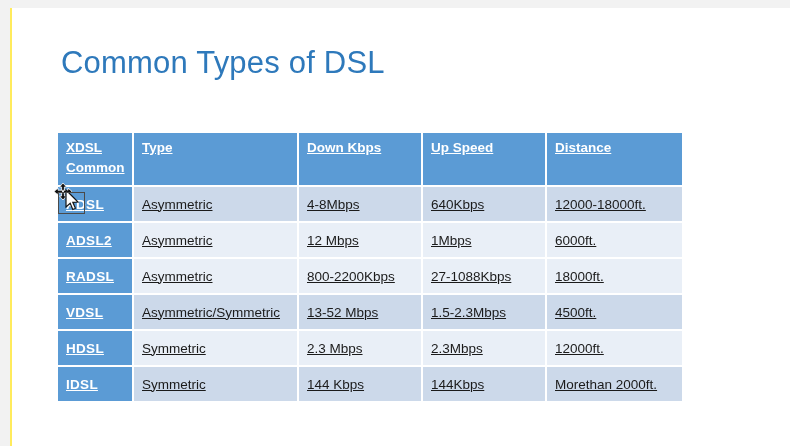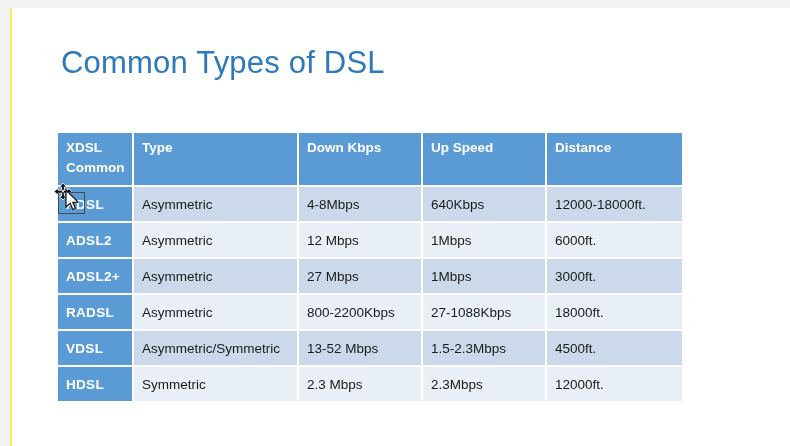--- a/index.html
+++ b/index.html
@@ -85,20 +85,21 @@
   #dsl-table td {
     padding: 0 8px;
     text-align: left;
     vertical-align: middle;
     font-size: 13.5px;
     color: #1b1b1b;
     border-right: 2px solid #ffffff;
     border-bottom: 2px solid #ffffff;
     overflow: hidden;
     white-space: nowrap;
+    text-decoration: underline;
   }
   #dsl-table th:last-child,
   #dsl-table td:last-child { border-right: none; }
 
   
   #dsl-table thead th {
     height: 45px;
     background: #5b9bd5;
     color: #ffffff;
     font-weight: bold;
@@ -185,27 +186,20 @@
           <td class="data-cell">640Kbps</td>
           <td class="data-cell">12000-18000ft.</td>
         </tr>
         <tr class="band-light">
           <td class="series-cell">ADSL2</td>
           <td class="data-cell">Asymmetric</td>
           <td class="data-cell">12 Mbps</td>
           <td class="data-cell">1Mbps</td>
           <td class="data-cell">6000ft.</td>
         </tr>
-        <tr class="band-dark">
-          <td class="series-cell">ADSL2+</td>
-          <td class="data-cell">Asymmetric</td>
-          <td class="data-cell">27 Mbps</td>
-          <td class="data-cell">1Mbps</td>
-          <td class="data-cell">3000ft.</td>
-        </tr>
         <tr class="band-light">
           <td class="series-cell">RADSL</td>
           <td class="data-cell">Asymmetric</td>
           <td class="data-cell">800-2200Kbps</td>
           <td class="data-cell">27-1088Kbps</td>
           <td class="data-cell">18000ft.</td>
         </tr>
         <tr class="band-dark">
           <td class="series-cell">VDSL</td>
           <td class="data-cell">Asymmetric/Symmetric</td>
@@ -213,20 +207,27 @@
           <td class="data-cell">1.5-2.3Mbps</td>
           <td class="data-cell">4500ft.</td>
         </tr>
         <tr class="band-light">
           <td class="series-cell">HDSL</td>
           <td class="data-cell">Symmetric</td>
           <td class="data-cell">2.3 Mbps</td>
           <td class="data-cell">2.3Mbps</td>
           <td class="data-cell">12000ft.</td>
         </tr>
+        <tr class="band-dark">
+          <td class="series-cell">IDSL</td>
+          <td class="data-cell">Symmetric</td>
+          <td class="data-cell">144 Kbps</td>
+          <td class="data-cell">144Kbps</td>
+          <td class="data-cell">Morethan 2000ft.</td>
+        </tr>
       </tbody>
   </table>
 
   <div id="cursor-overlay">
     <svg width="34" height="32" viewBox="0 0 34 32">
 
       <g fill="#111111" stroke="#ffffff" stroke-width="0.8">
         <polygon points="9,0 12.5,4 10.4,4 10.4,8.5 7.6,8.5 7.6,4 5.5,4"></polygon>
         <polygon points="9,17 12.5,13 10.4,13 10.4,8.5 7.6,8.5 7.6,13 5.5,13"></polygon>
         <polygon points="0,8.5 4,5 4,7.2 8.5,7.2 8.5,9.9 4,9.9 4,12"></polygon>

